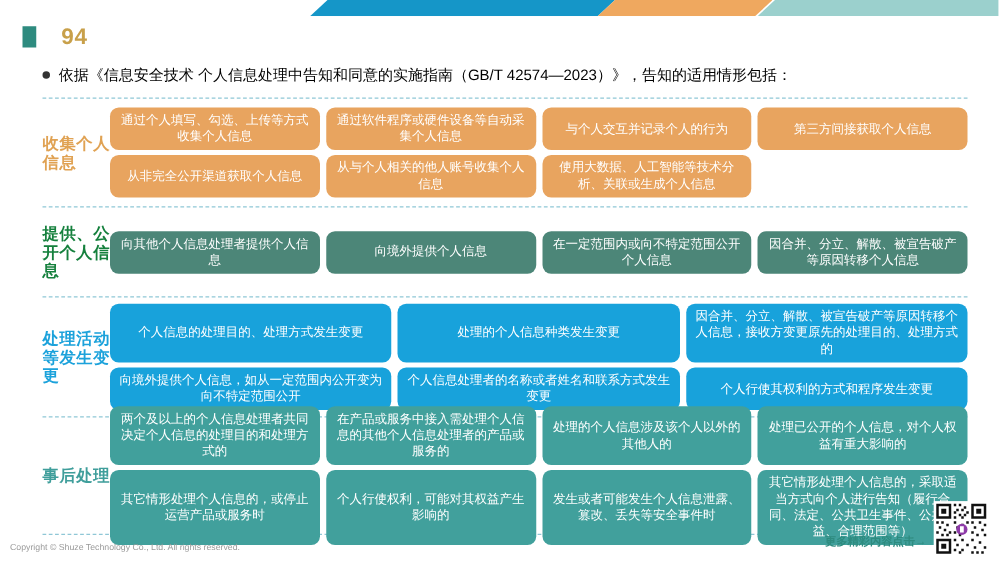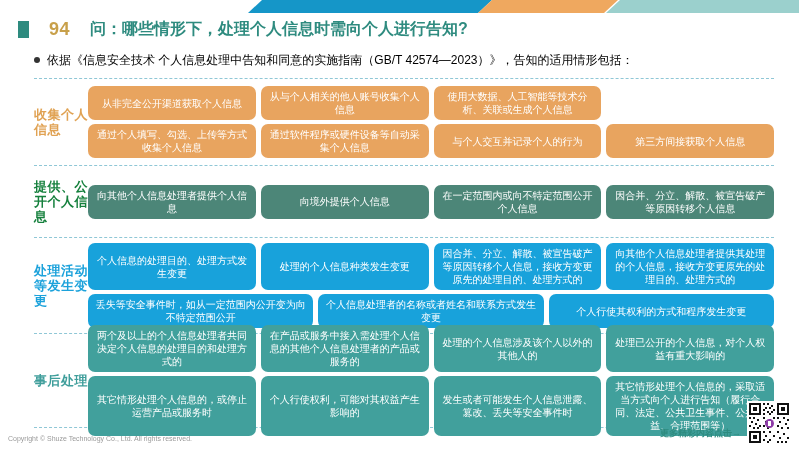--- a/index.html
+++ b/index.html
@@ -192,45 +192,44 @@
 
 <div id="topbar">
   <div class="seg blue"></div>
   <div class="seg orange"></div>
   <div class="seg teal"></div>
 </div>
 
 <div id="header">
   <div class="sq"></div>
   <div class="num">94</div>
-  <div class="ttl">问：哪些情形下，处理个人信息时需向个人进行告知?</div>
 </div>
 
 <div id="subtitle">
   <span class="bullet"></span>
   <span>依据《信息安全技术 个人信息处理中告知和同意的实施指南（GB/T 42574—2023）》，告知的适用情形包括：</span>
 </div>
 
 <div id="matrix">
 
   <div class="band collect">
     <div class="band-label">收集个人信息</div>
     <div class="band-cells">
+      <div class="cell-row">
+        <div class="pill">通过个人填写、勾选、上传等方式收集个人信息</div>
+        <div class="pill">通过软件程序或硬件设备等自动采集个人信息</div>
+        <div class="pill">与个人交互并记录个人的行为</div>
+        <div class="pill">第三方间接获取个人信息</div>
+      </div>
       <div class="cell-row">
         <div class="pill">从非完全公开渠道获取个人信息</div>
         <div class="pill">从与个人相关的他人账号收集个人信息</div>
         <div class="pill">使用大数据、人工智能等技术分析、关联或生成个人信息</div>
         <div class="pill empty"></div>
       </div>
-      <div class="cell-row">
-        <div class="pill">通过个人填写、勾选、上传等方式收集个人信息</div>
-        <div class="pill">通过软件程序或硬件设备等自动采集个人信息</div>
-        <div class="pill">与个人交互并记录个人的行为</div>
-        <div class="pill">第三方间接获取个人信息</div>
-      </div>
     </div>
   </div>
 
   <div class="band provide">
     <div class="band-label">提供、公开个人信息</div>
     <div class="band-cells">
       <div class="cell-row">
         <div class="pill">向其他个人信息处理者提供个人信息</div>
         <div class="pill">向境外提供个人信息</div>
         <div class="pill">在一定范围内或向不特定范围公开个人信息</div>
@@ -239,24 +238,23 @@
     </div>
   </div>
 
   <div class="band change">
     <div class="band-label">处理活动等发生变更</div>
     <div class="band-cells">
       <div class="cell-row">
         <div class="pill">个人信息的处理目的、处理方式发生变更</div>
         <div class="pill">处理的个人信息种类发生变更</div>
         <div class="pill">因合并、分立、解散、被宣告破产等原因转移个人信息，接收方变更原先的处理目的、处理方式的</div>
-        <div class="pill">向其他个人信息处理者提供其处理的个人信息，接收方变更原先的处理目的、处理方式的</div>
-      </div>
-      <div class="cell-row">
-        <div class="pill">丢失等安全事件时，如从一定范围内公开变为向不特定范围公开</div>
+      </div>
+      <div class="cell-row">
+        <div class="pill">向境外提供个人信息，如从一定范围内公开变为向不特定范围公开</div>
         <div class="pill">个人信息处理者的名称或者姓名和联系方式发生变更</div>
         <div class="pill">个人行使其权利的方式和程序发生变更</div>
       </div>
     </div>
   </div>
 
   <div class="band after">
     <div class="band-label">事后处理</div>
     <div class="band-cells">
       <div class="cell-row">

